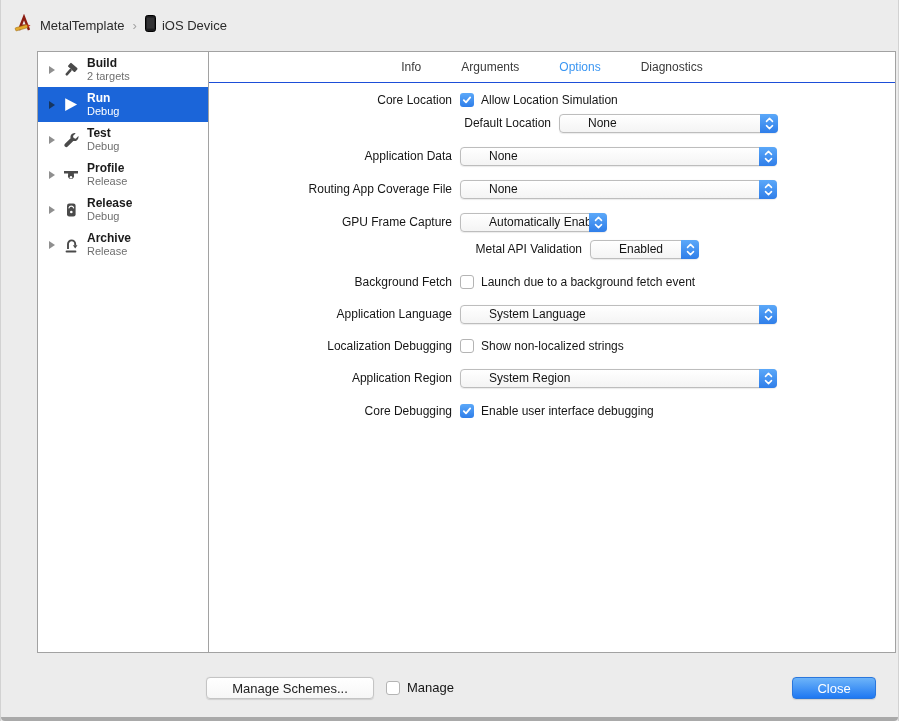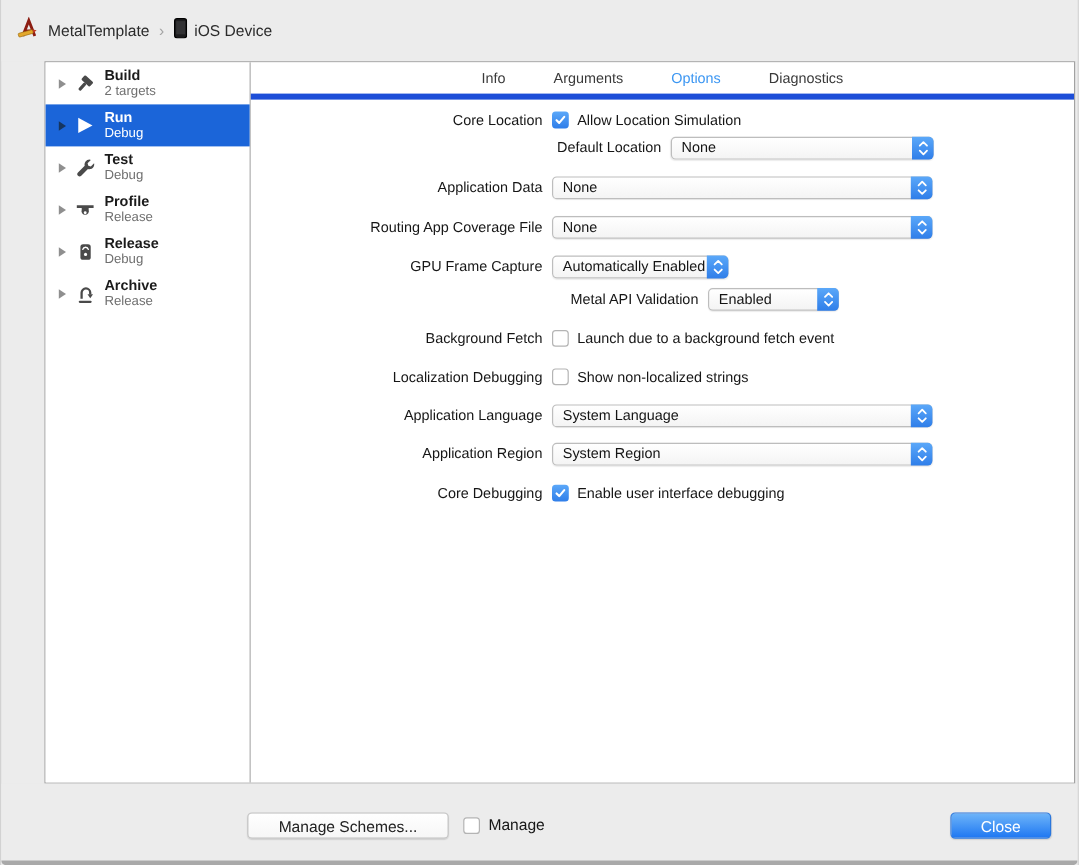--- a/index.html
+++ b/index.html
@@ -27,21 +27,21 @@
   .side-row .s-icon { width:19px; height:18px; margin-right:7px; flex:0 0 auto; display:flex; align-items:center; justify-content:center; }
   .side-row .s-text { line-height:13px; }
   .side-row .s-title { font-weight:bold; font-size:12px; color:#1b1b1b; }
   .side-row .s-sub { font-size:11px; color:#6f6f6f; }
   .side-row.selected { background:#1b65d9; }
   .side-row.selected .s-title, .side-row.selected .s-sub { color:#fff; }
   .side-row.selected .disc { border-left-color:#16355f; }
 
   
   .content { flex:1; display:flex; flex-direction:column; background:#fff; }
-  .tabbar { height:31px; border-bottom:5px solid #1d4ed8; display:flex; align-items:center;
+  .tabbar { height:31px; border-bottom:1px solid #1d4ed8; display:flex; align-items:center;
             justify-content:center; gap:40px; }
   .tab { font-size:12px; color:#3a3a3a; cursor:default; }
   .tab.active { color:#3b96f2; }
 
   .form { padding-top:7px; padding-left:1px; }
   .frow { display:flex; align-items:center; height:20px; }
   .flabel { width:250px; text-align:right; padding-right:8px; color:#161616; flex:0 0 auto; }
   .flabel.w-dl { width:349px; }
   .flabel.w-mv { width:367px; }
 
@@ -51,21 +51,21 @@
   .cbox { width:14px; height:14px; border-radius:3px; background:#fff; border:1px solid #b4b4b4;
           display:inline-flex; align-items:center; justify-content:center; flex:0 0 auto; }
   .cbox.checked { border:none; background:linear-gradient(#5ba8f9,#2f7ee9); }
   .cbox svg { display:none; }
   .cbox.checked svg { display:block; }
   .ctext { margin-left:7px; color:#161616; }
 
   
   .popup { position:relative; height:19px; border:1px solid #bdbdbd; border-radius:4px;
            background:linear-gradient(#ffffff,#f4f4f4); display:flex; align-items:center;
-           box-shadow:0 0.5px 1px rgba(0,0,0,0.08); }
+           box-shadow:0 0.5px 1px rgba(0,0,0,0.08);padding-left:20px; }
   .popup .pval { padding-left:8px; padding-right:22px; font-size:12px; color:#141414; white-space:nowrap; }
   .popup .stepper { position:absolute; right:-1px; top:-1px; bottom:-1px; width:18px;
            background:linear-gradient(#5ba8f9,#2f7ee9); border-radius:0 4px 4px 0;
            display:flex; align-items:center; justify-content:center; }
   .w-wide { width:317px; } .w-dloc { width:219px; } .w-gpu { width:147px; } .w-metal { width:109px; }
 
   
   .footer { position:absolute; left:0; right:0; bottom:0; height:68px; background:#ececec; }
   .btn { position:absolute; top:24px; height:22px; border:1px solid #c4c4c4; border-radius:4px;
          background:linear-gradient(#ffffff,#f6f6f6); font-size:13px; color:#222;
@@ -283,37 +283,37 @@
 
         <div class="frow mt13">
           <span class="flabel">Background Fetch</span>
           <span class="cbox">
             
           </span>
           <span class="ctext">Launch due to a background fetch event</span>
         </div>
 
         <div class="frow mt12">
+          <span class="flabel">Application Language</span>
+          <span class="popup w-wide">
+            <span class="pval">System Language</span>
+            <span class="stepper">
+              <svg width="9" height="13" viewBox="0 0 9 13">
+                  <path d="M1.5 4.4 L4.5 1.4 L7.5 4.4 M1.5 8.6 L4.5 11.6 L7.5 8.6" stroke="#fff" stroke-width="1.5" fill="none" stroke-linecap="round" stroke-linejoin="round"></path>
+                </svg>
+            </span>
+          </span>
+        </div>
+
+        <div class="frow mt12">
           <span class="flabel">Localization Debugging</span>
           <span class="cbox">
             
           </span>
           <span class="ctext">Show non-localized strings</span>
-        </div>
-
-        <div class="frow mt12">
-          <span class="flabel">Application Language</span>
-          <span class="popup w-wide">
-            <span class="pval">System Language</span>
-            <span class="stepper">
-              <svg width="9" height="13" viewBox="0 0 9 13">
-                  <path d="M1.5 4.4 L4.5 1.4 L7.5 4.4 M1.5 8.6 L4.5 11.6 L7.5 8.6" stroke="#fff" stroke-width="1.5" fill="none" stroke-linecap="round" stroke-linejoin="round"></path>
-                </svg>
-            </span>
-          </span>
         </div>
 
         <div class="frow mt12">
           <span class="flabel">Application Region</span>
           <span class="popup w-wide">
             <span class="pval">System Region</span>
             <span class="stepper">
               <svg width="9" height="13" viewBox="0 0 9 13">
                   <path d="M1.5 4.4 L4.5 1.4 L7.5 4.4 M1.5 8.6 L4.5 11.6 L7.5 8.6" stroke="#fff" stroke-width="1.5" fill="none" stroke-linecap="round" stroke-linejoin="round"></path>
                 </svg>

